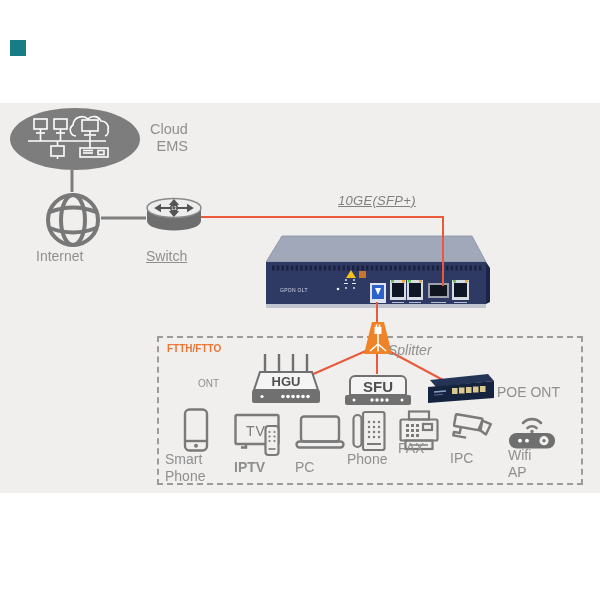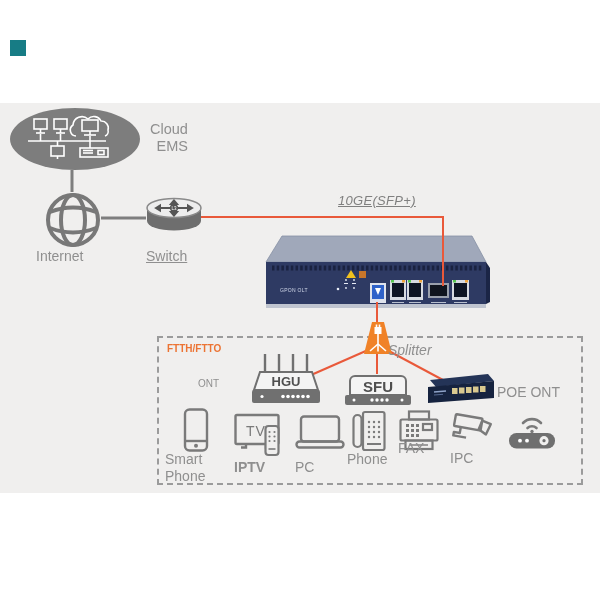--- a/index.html
+++ b/index.html
@@ -317,14 +317,18 @@
       <path d="M15,13 a12.5,12.5 0 0 1 18,0"></path>
       <path d="M19.5,18 a6.5,6.5 0 0 1 9,0"></path>
     </g>
     <circle cx="24" cy="21.5" r="1.7" fill="#7a7a7a"></circle>
     <rect x="1" y="23" width="46" height="15.5" rx="7.5" fill="#6f6f6f"></rect>
     <circle cx="12" cy="30.7" r="1.9" fill="#ffffff"></circle>
     <circle cx="19" cy="30.7" r="1.9" fill="#ffffff"></circle>
     <circle cx="36" cy="30.7" r="4.6" fill="#f0efee"></circle>
     <circle cx="36" cy="30.7" r="1.6" fill="#6f6f6f"></circle>
   </svg>
+  <div class="lbl" style="left:508px;top:447px;width:48px;">
+    <div>Wifi</div>
+    <div>AP</div>
+  </div>
 
 </div>
 
 </body></html>

